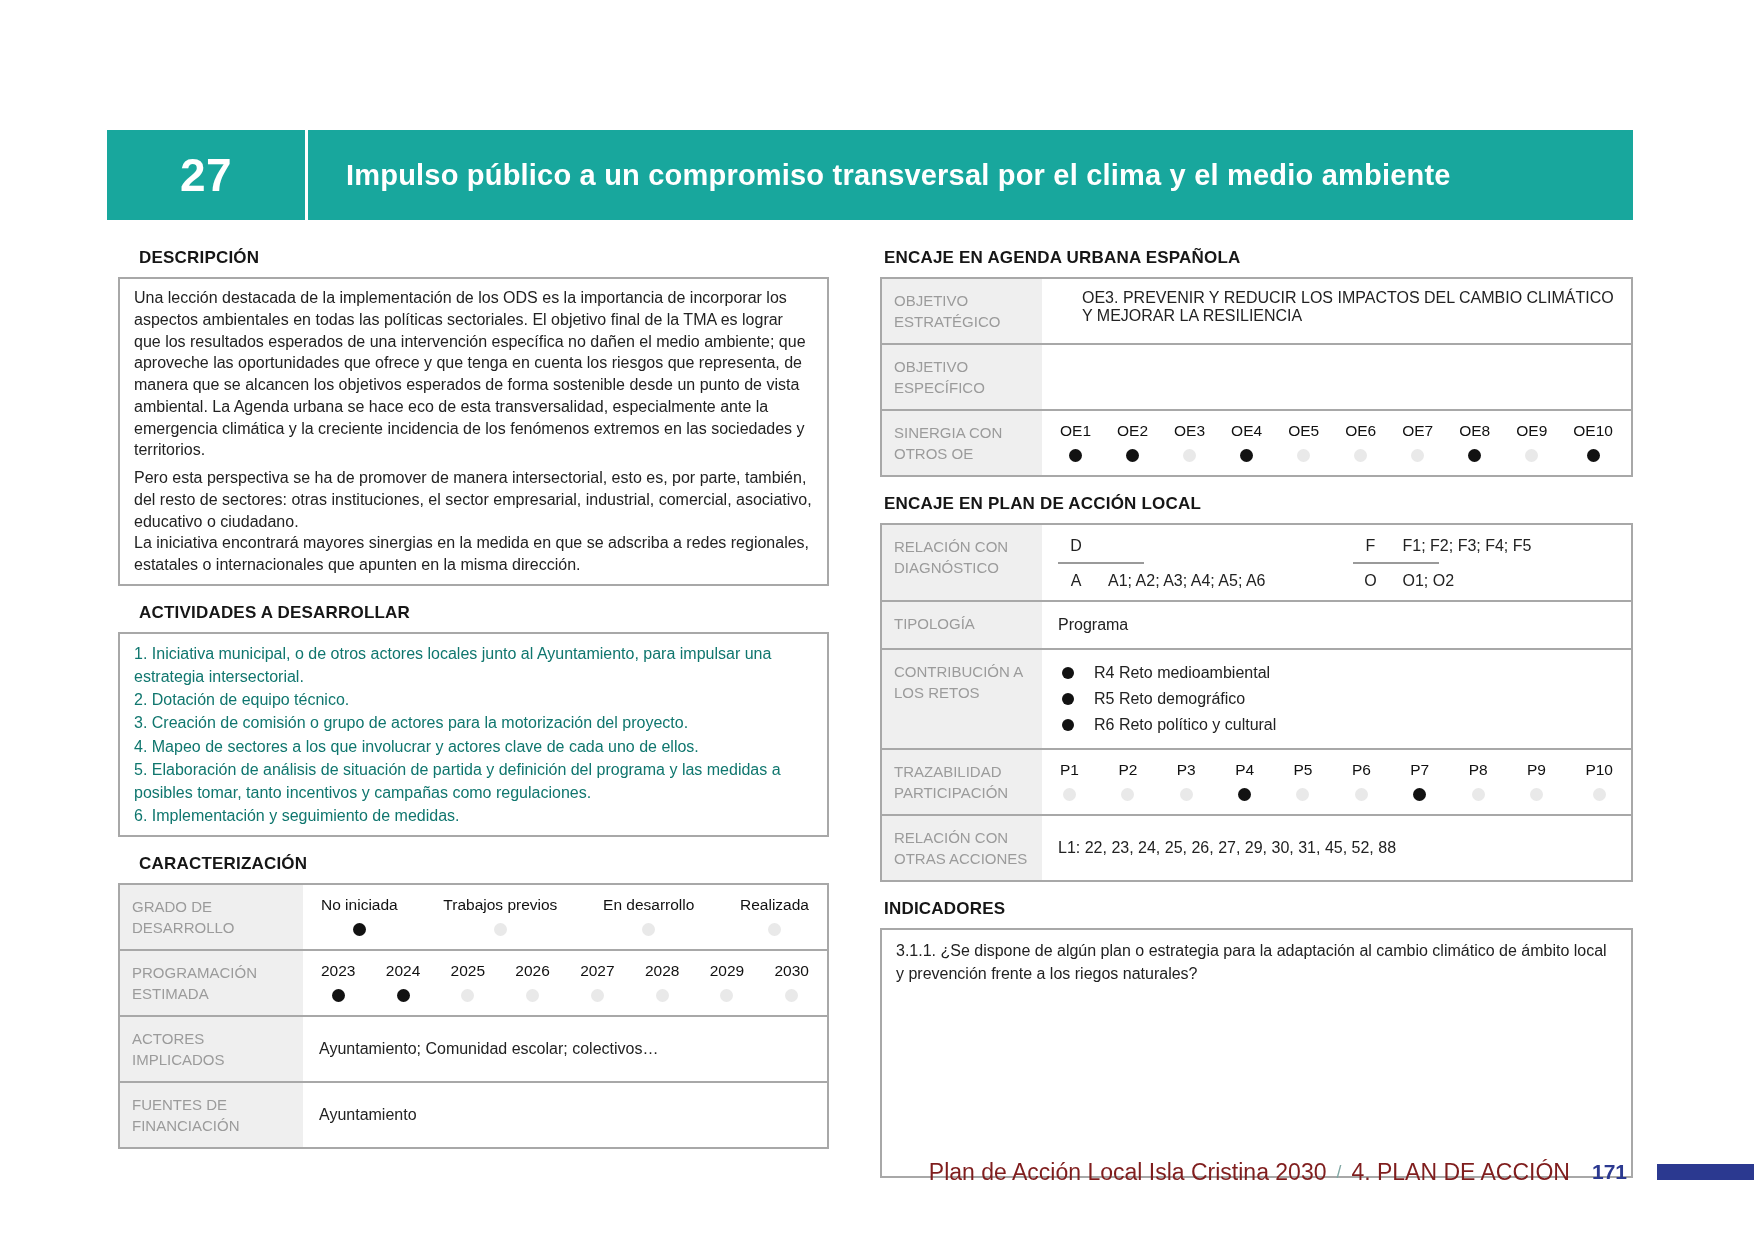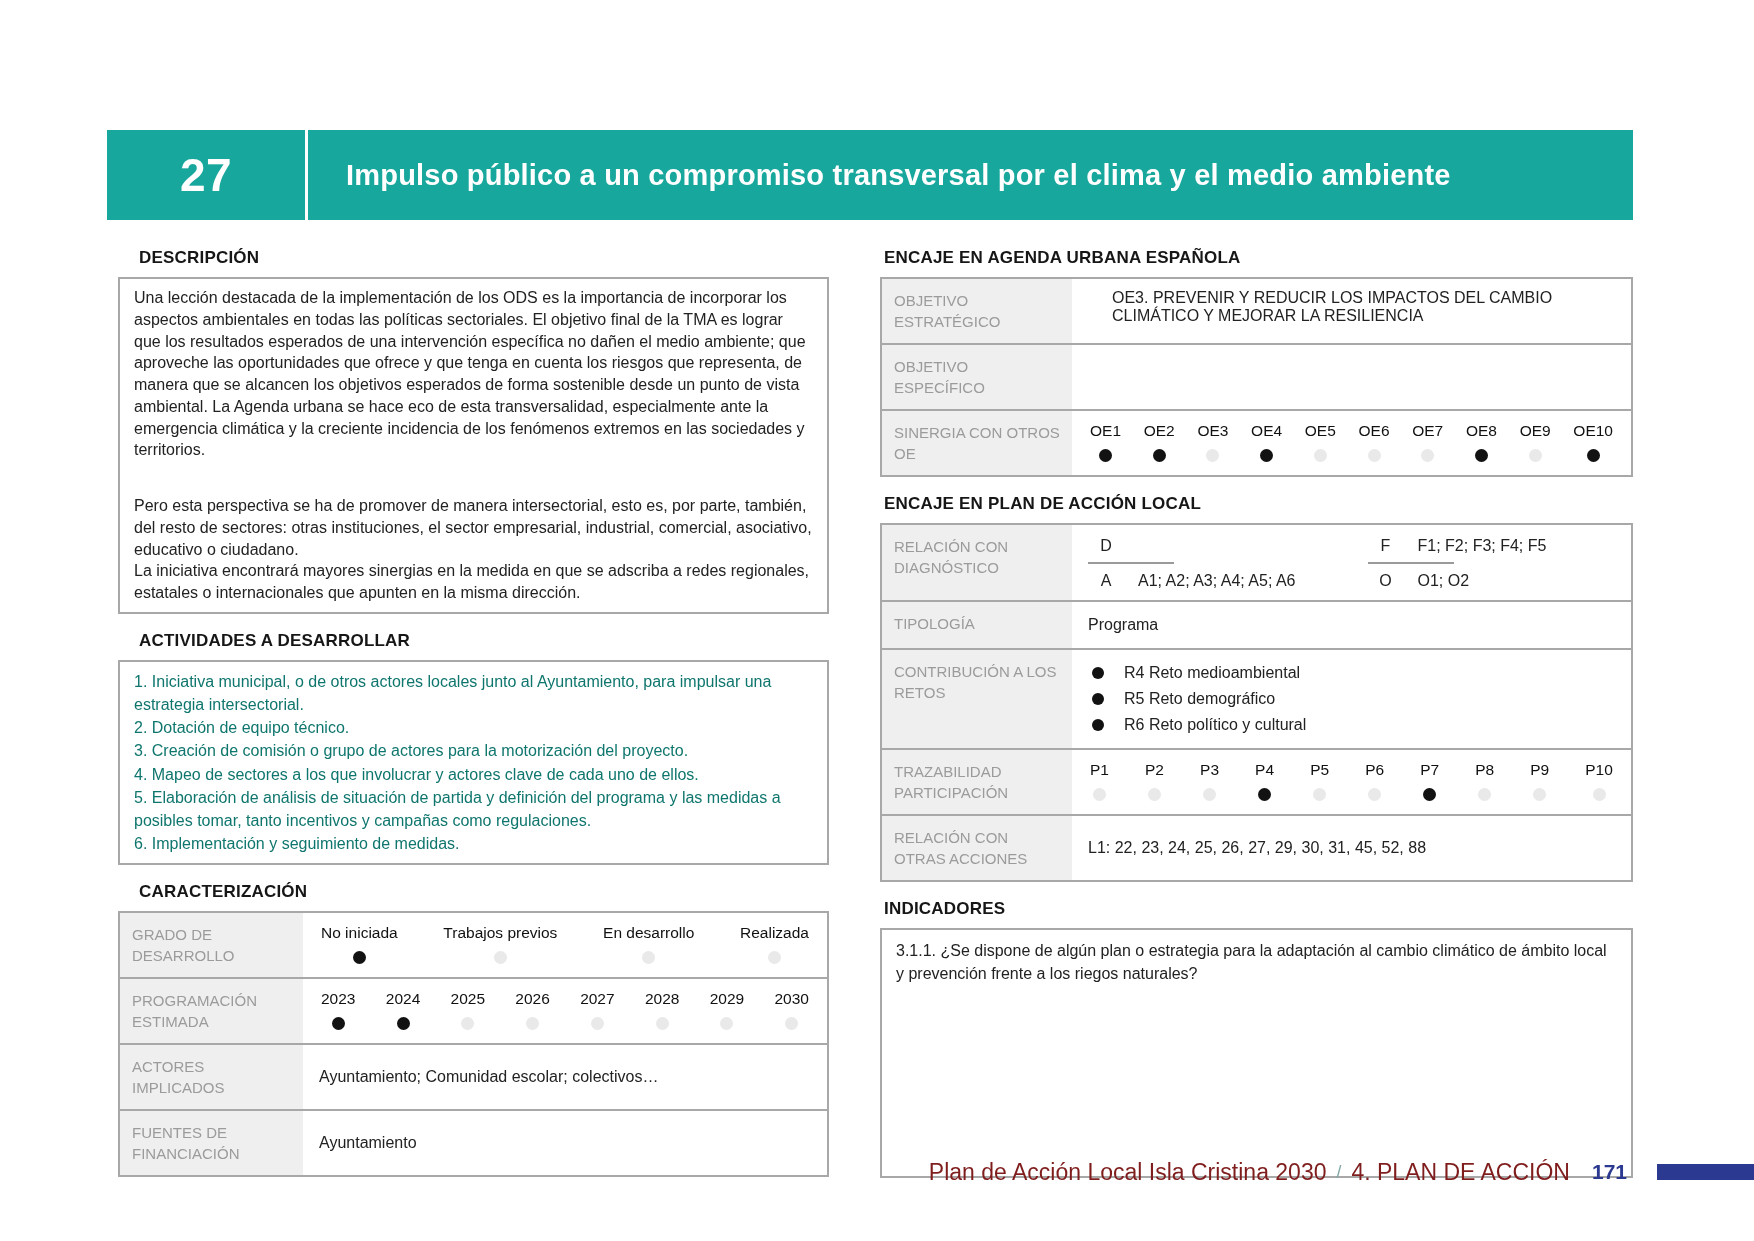--- a/index.html
+++ b/index.html
@@ -20,32 +20,32 @@
   .right-col { position:absolute; left:880px; top:248px; width:753px; }
 
   .sec-heading { font-size:17px; font-weight:bold; color:#161616; margin:0 0 9px 0; letter-spacing:0.2px; }
   .left-col .sec-heading { margin-left:21px; }
   .right-col .sec-heading { margin-left:4px; }
   .sec { margin-bottom:17px; }
 
   .box { border:2px solid #a8a8a8; background:#ffffff; box-sizing:border-box; }
   .text-box { padding:8px 14px; font-size:16px; color:#222222; line-height:1.36; }
   .text-box p { margin:0; }
-  .text-box p.gap-before { margin-top:34px; }
+  .text-box p.gap-before { margin-top:6px; }
 
   .act-box { padding:8px 14px; font-size:16px; color:#0f766e; line-height:1.45; }
 
   
   .tbl { border:2px solid #a8a8a8; box-sizing:border-box; }
   .tbl-row { display:flex; border-top:2px solid #a8a8a8; align-items:stretch; }
   .tbl-row:first-child { border-top:none; }
   .row-label { background:#efefef; color:#9b9b9b; font-size:15px; line-height:1.4;
                padding:11px 12px; box-sizing:border-box; flex:none; }
   .left-col .row-label { width:183px; }
-  .right-col .row-label { width:190px; }
+  .right-col .row-label { width:160px; }
   .row-content { flex:1; box-sizing:border-box; font-size:16px; color:#222222; }
   .row-content.text-cell { padding:14px 16px; display:flex; align-items:center; }
   .row-content.text-cell.top { align-items:flex-start; padding-top:10px;margin-left:24px; }
 
   
   .dots-row { flex:1; display:flex; justify-content:space-between; align-items:center;
               padding:6px 18px 8px 18px; }
   .dot-col { display:flex; flex-direction:column; align-items:center; gap:9px; }
   .dot-label { font-size:15.5px; color:#111111; white-space:nowrap; }
   .dot { width:13px; height:13px; border-radius:50%; background:#e9e9e9; }

